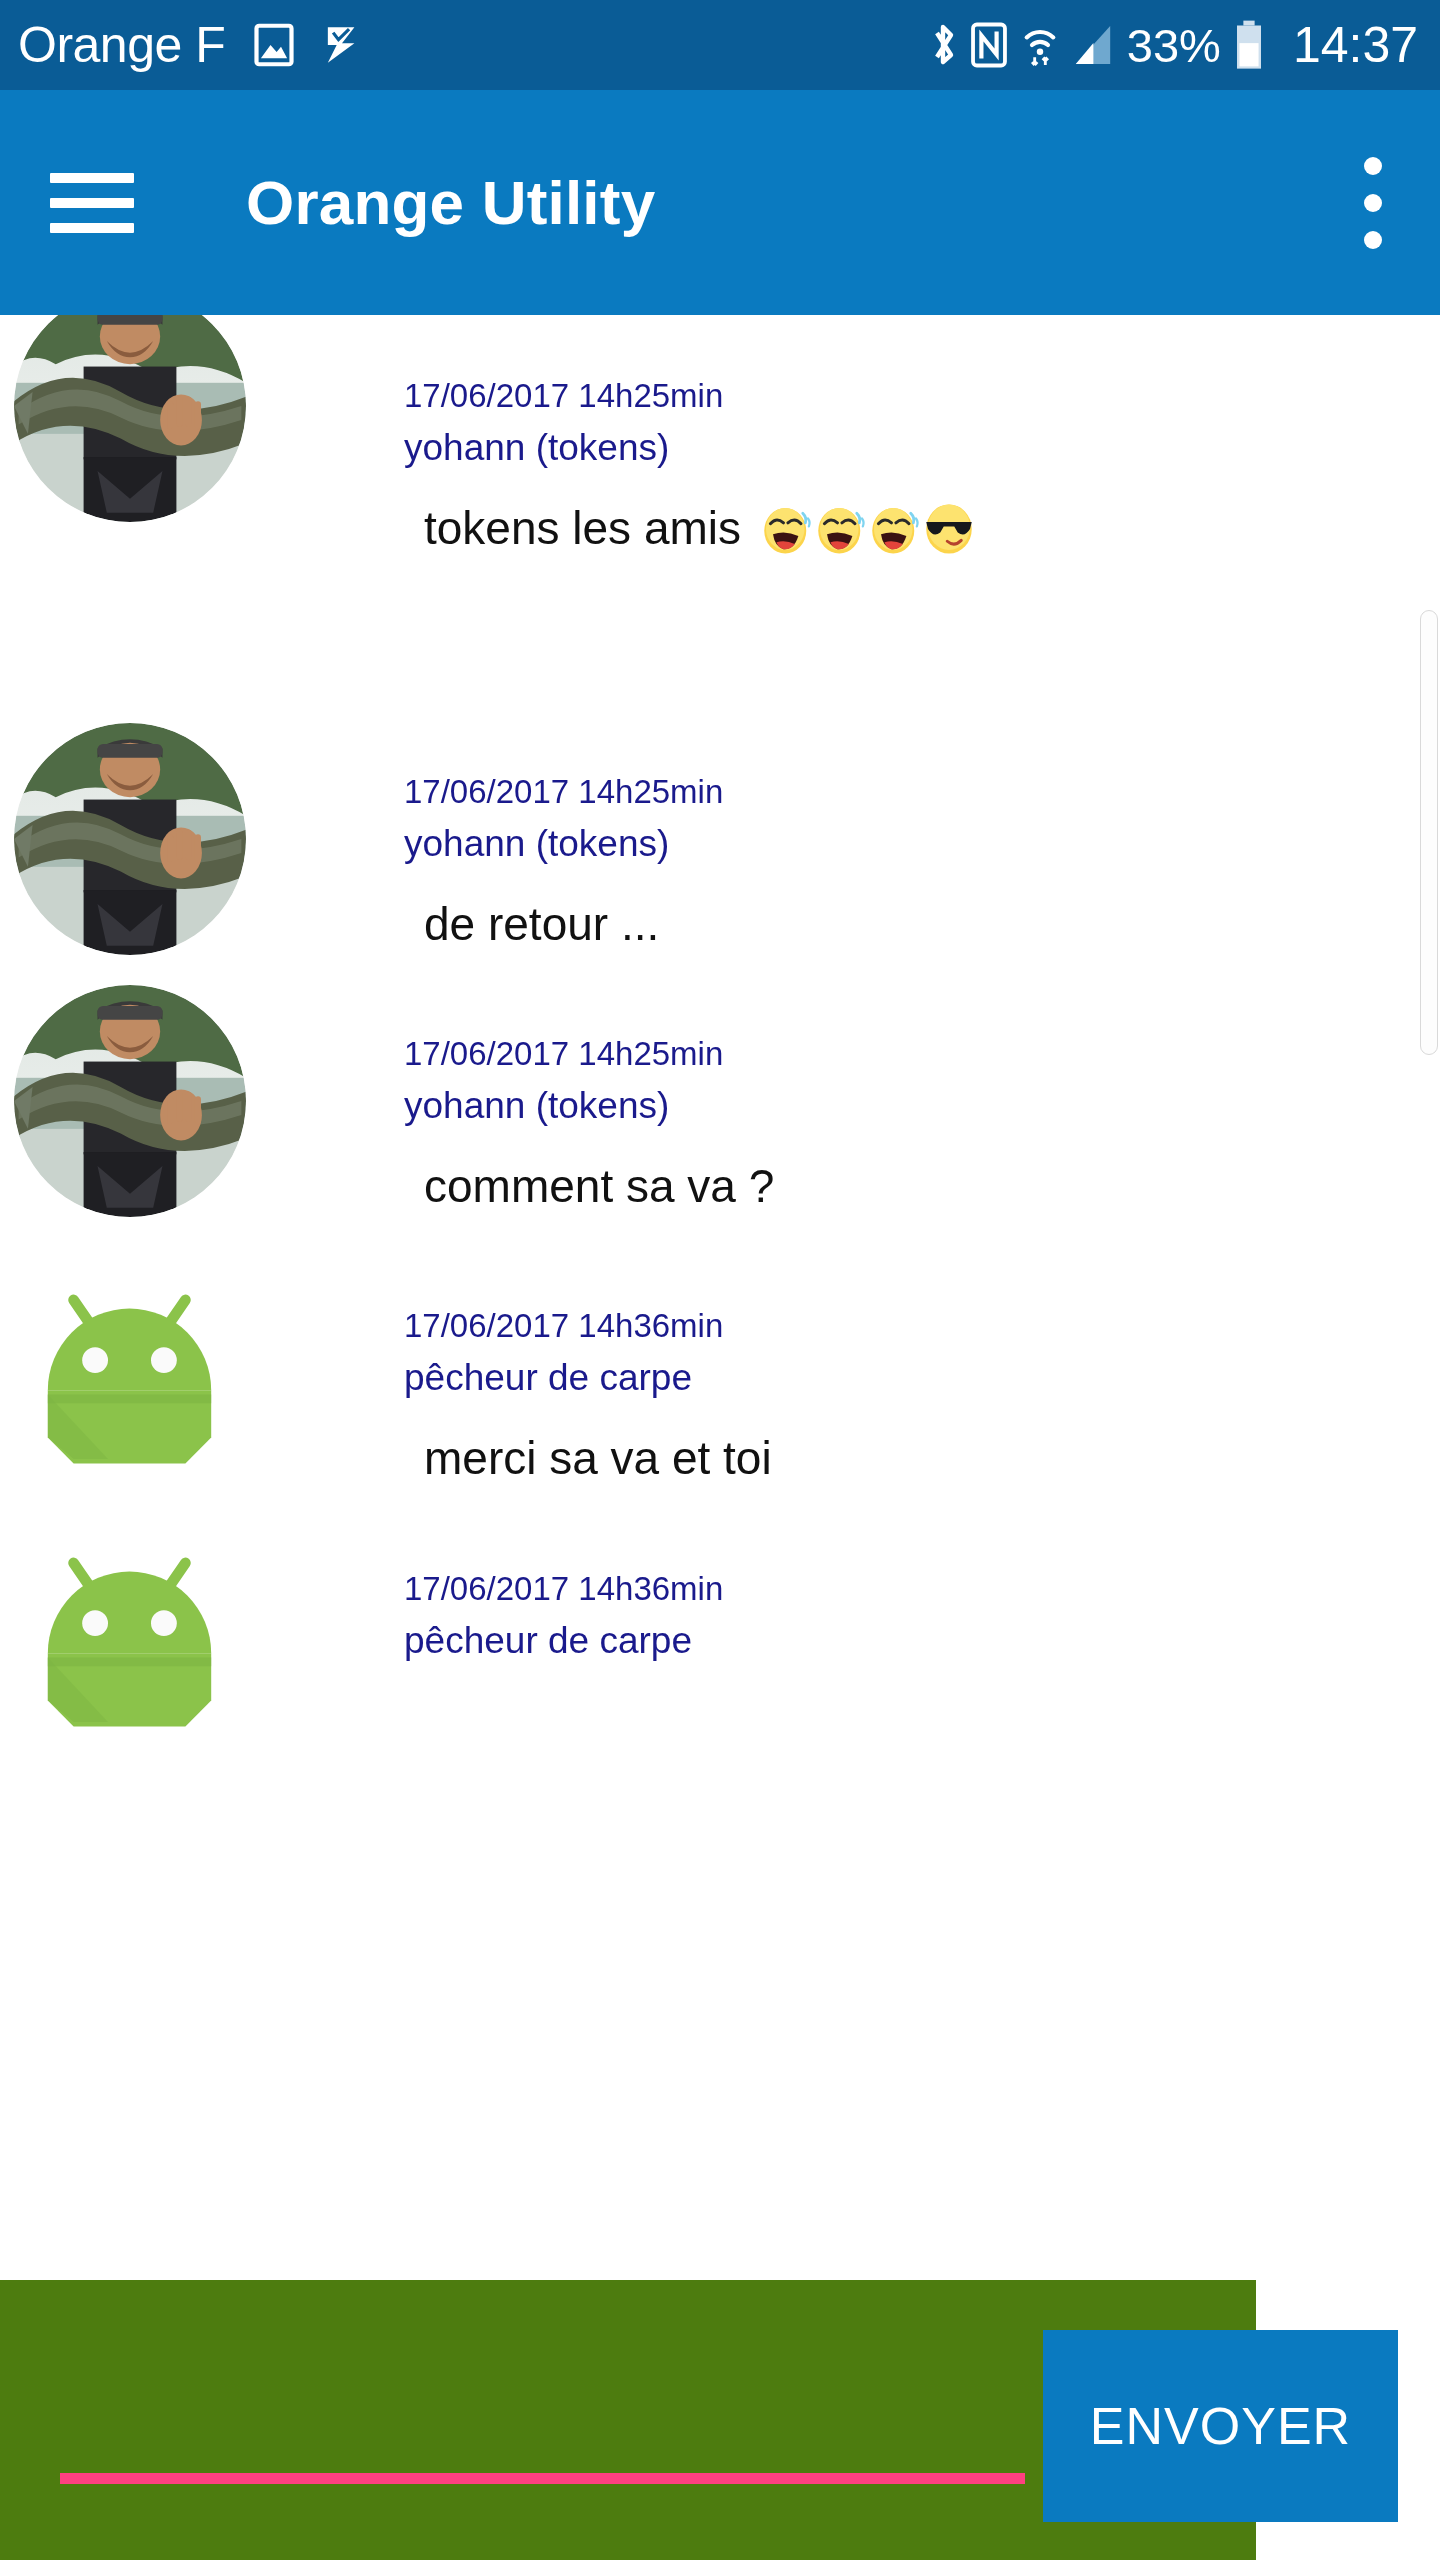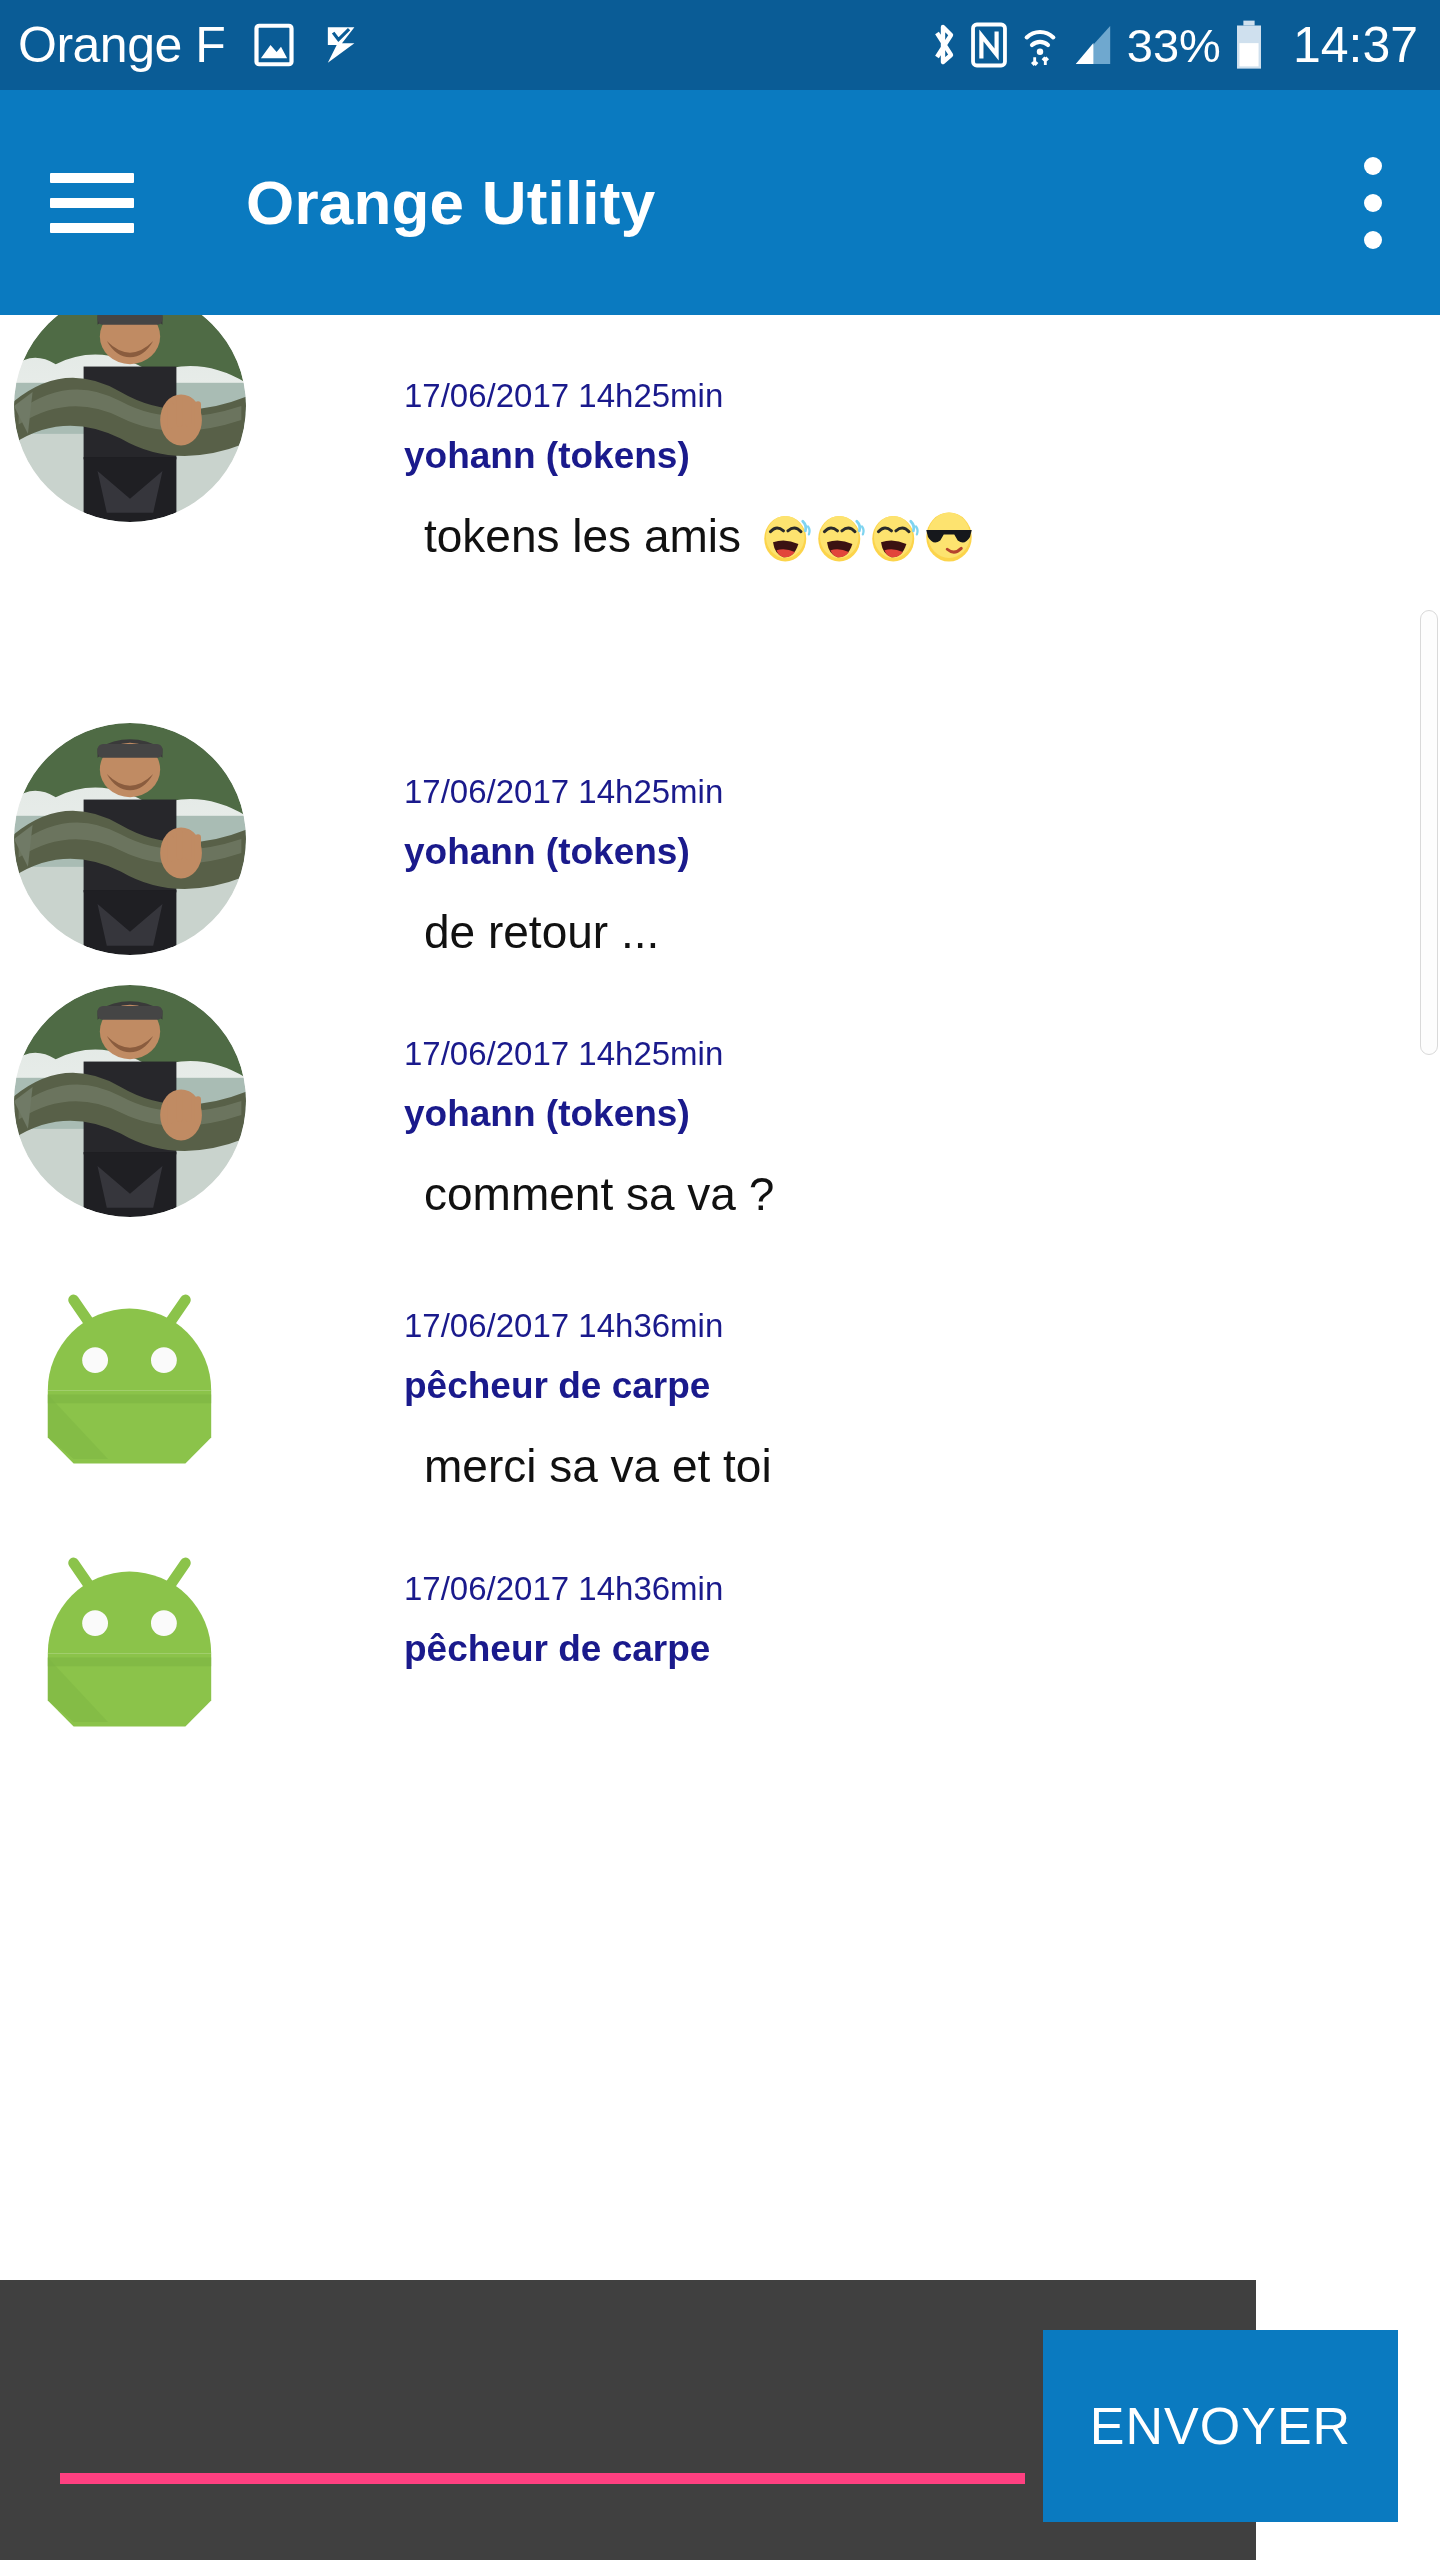--- a/index.html
+++ b/index.html
@@ -61,39 +61,39 @@
     overflow:hidden; left:14px; background:#eee;
   }
   .avatar.android { background:#ffffff; border-radius:0; overflow:visible; }
   .msg-body { position:absolute; left:404px; width:1000px; }
   .msg-time {
     color: var(--metacolor, #1a1a8c);
     font-size:33px; font-weight:400; line-height:1.25; white-space:nowrap;
   }
   .msg-user {
     color: var(--metacolor, #1a1a8c);
-    font-size:37px; font-weight:700; line-height:1.3; margin-top:16px; white-space:nowrap;
+    font-size:37px; font-weight:400; line-height:1.3; margin-top:8px; white-space:nowrap;
   }
   .msg-text {
     color:#111; font-size:46px; font-weight:400; line-height:1.25;
     margin-top:28px; margin-left:20px; display:flex; align-items:center; gap:0px;
   }
   .msg-text .txt { white-space:nowrap; }
   .emoji-run { display:inline-flex; align-items:center; margin-left:18px; }
   .emoji-run svg { display:block; margin-right:-2px; }
 
   
   .scrollbar-thumb {
     position:absolute; right:2px; width:18px; border-radius:9px;
     background:#fdfdfd; border:1.5px solid #d9d9d9;
   }
 
   
   .input-bar {
-    position:absolute; left:0; top:2280px; width:1256px; height:280px; background:#404040;
+    position:absolute; left:0; top:2280px; width:1256px; height:280px; background:#4d7c0f;
   }
   .text-field-inner {
     position:absolute; left:60px; top:50px; width:965px; height:145px;
     display:flex; align-items:flex-end;
   }
   .edit-text {
     width:100%; border:none; outline:none; background:transparent;
     font-family:"Liberation Sans", sans-serif; font-size:46px; color:#111;
     padding:0 0 14px 6px;
   }

